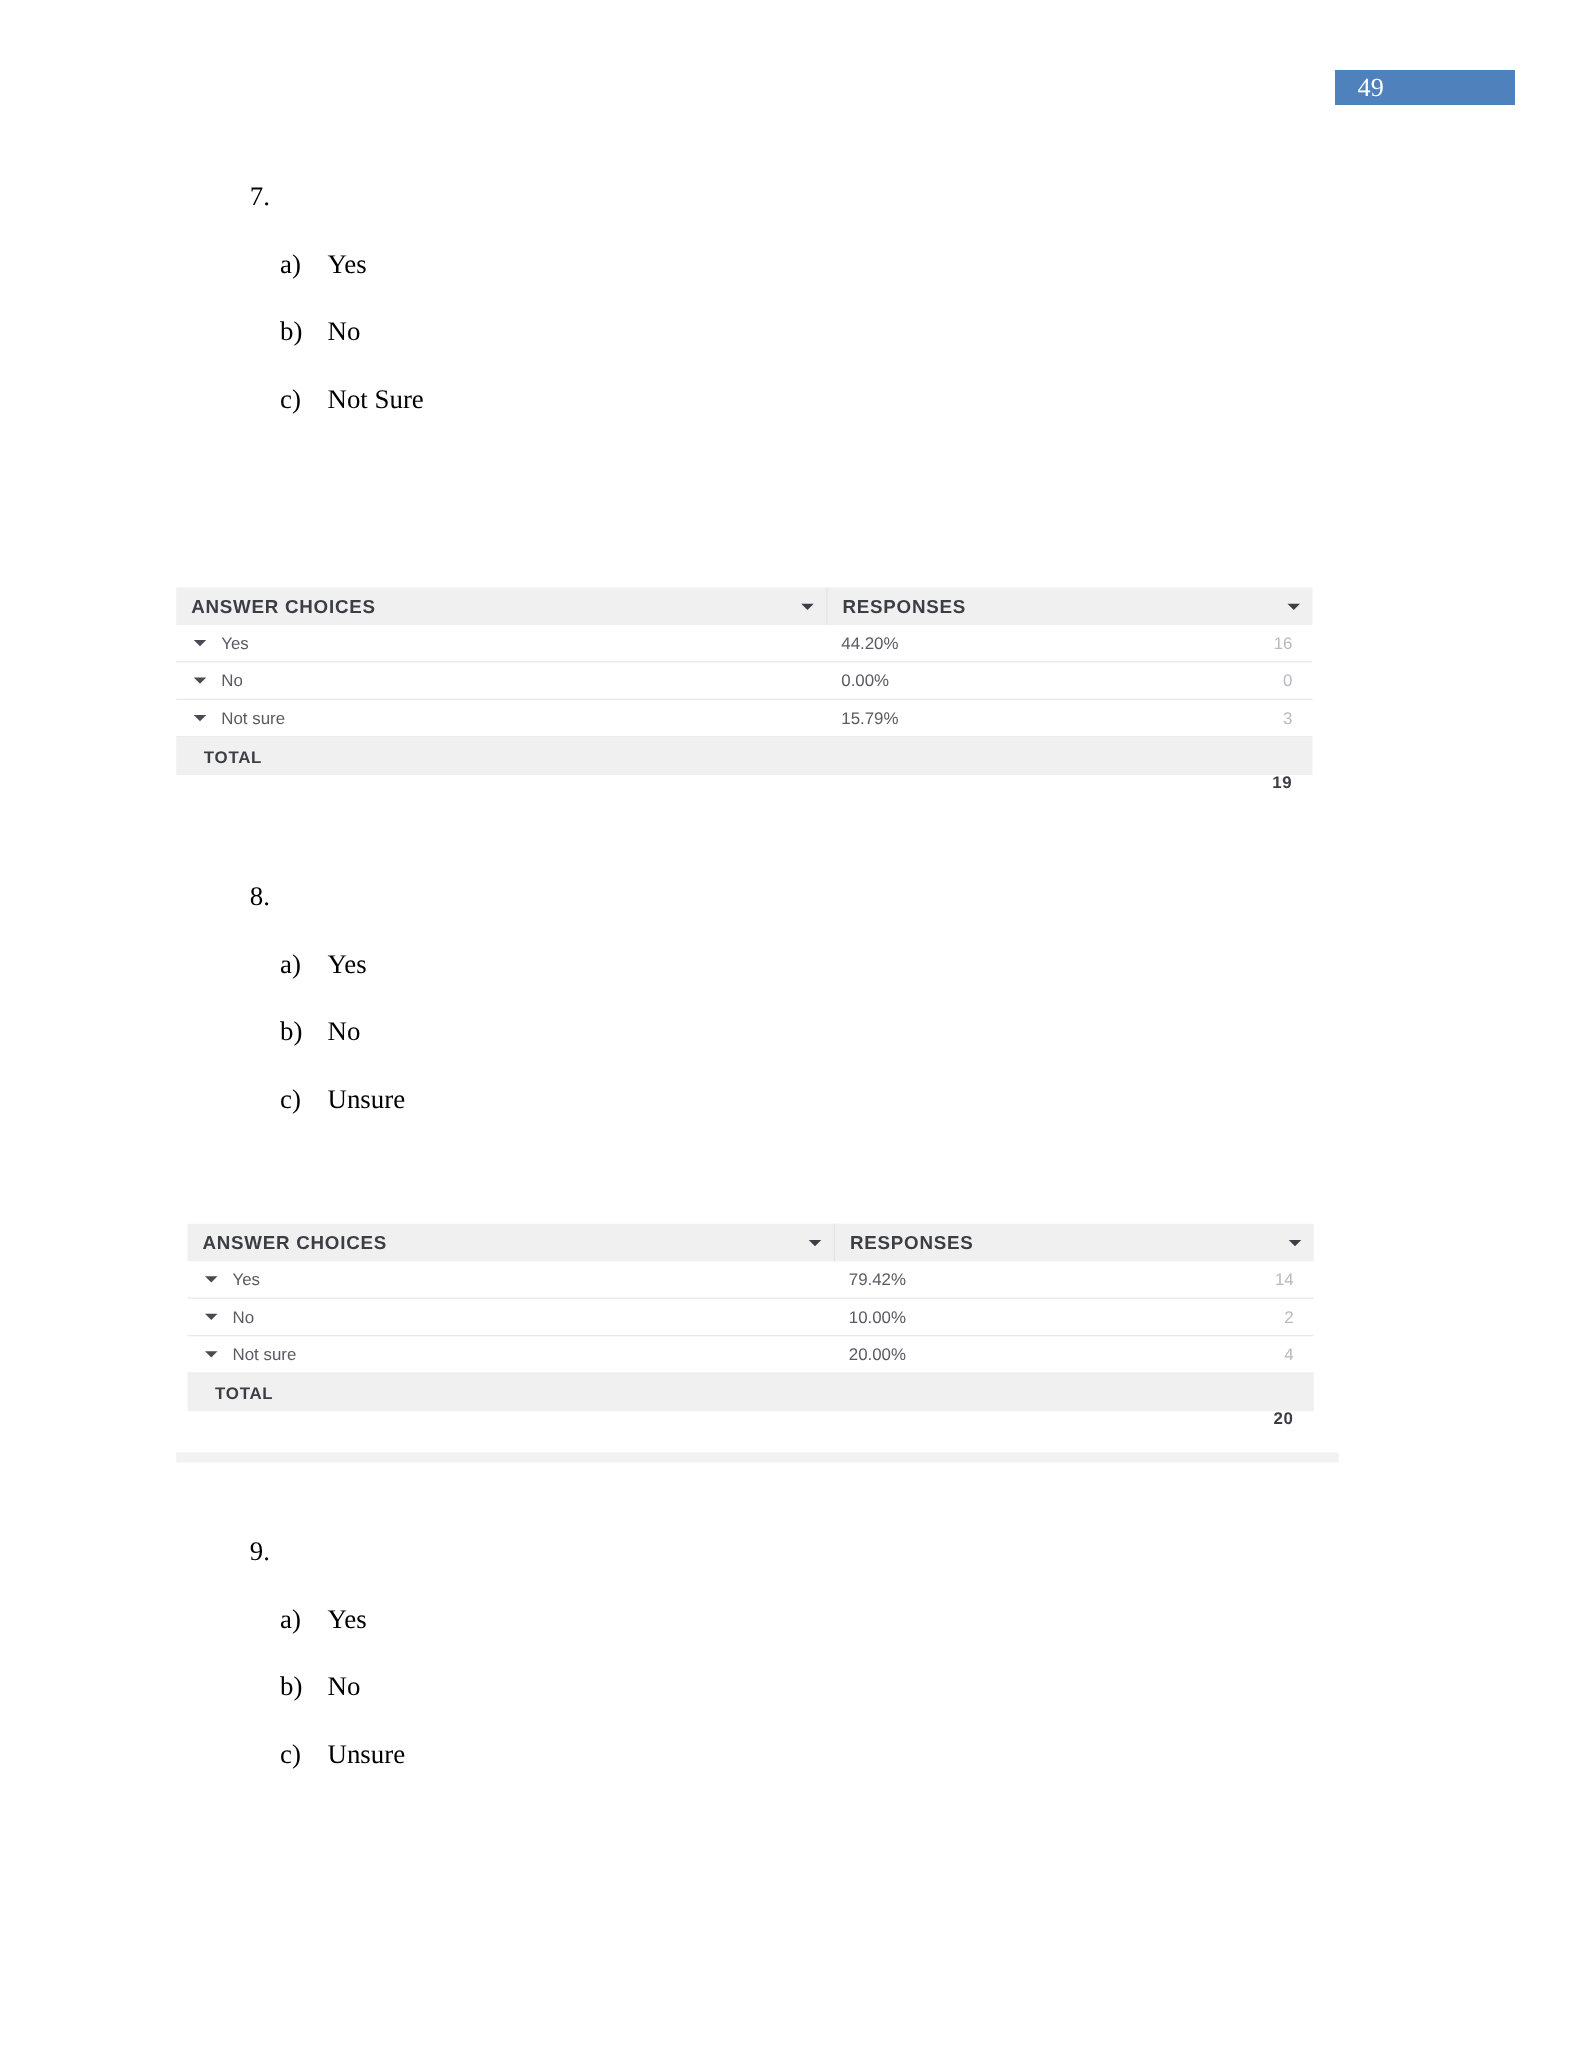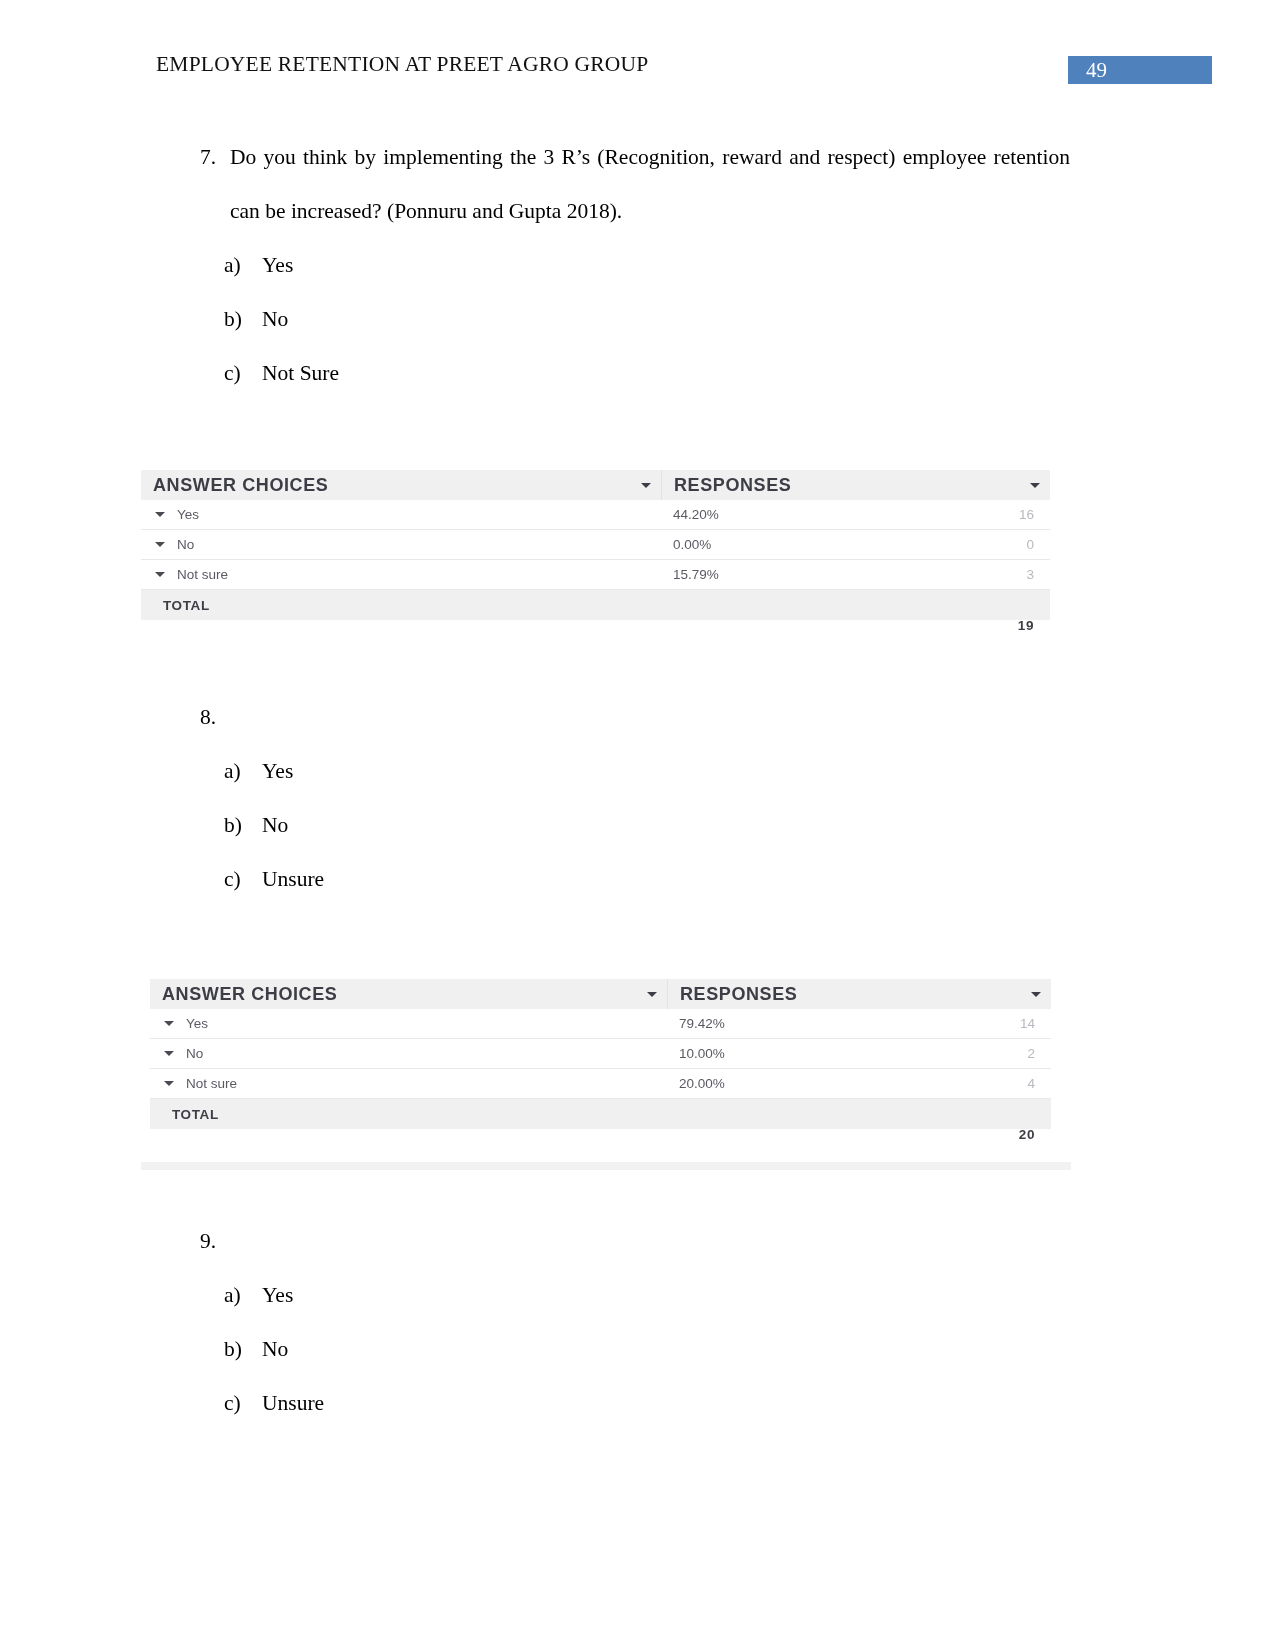--- a/index.html
+++ b/index.html
@@ -106,21 +106,21 @@
     align-items: center;
     width: 100%;
   }
   .st-head {
     background: #f0f0f0;
     height: 30px;
     color: #3d3d46;
   }
   .st-head .st-c1,
   .st-head .st-c2 {
-    font-size: 18px;
+    font-size: 15px;
     font-weight: 700;
     letter-spacing: 0.6px;
   }
   .st-c1 {
     flex: 0 0 auto;
     display: flex;
     align-items: center;
     height: 100%;
     padding-left: 12px;
   }
@@ -197,28 +197,26 @@
     background: #f2f2f2;
     height: 8px;
   }
 </style>
 </head>
 <body>
 
 <div class="page">
 
   <div class="header">
-    <div class="header-title">EMPLOYEE RETENTION AT PREET AGRO GROUP</div>
     <div class="page-badge">49</div>
   </div>
 
   <div class="qblock" style="top:130px;">
     <div class="qrow" style="padding-left:176px; padding-right:205px;">
       <div class="qnum">7.</div>
-      <div class="qtext">Do you think by implementing the 3 R’s (Recognition, reward and respect) employee retention can be increased? (Ponnuru and Gupta 2018).</div>
     </div>
 
     <div class="opt" style="padding-left:176px;">
       <div class="optlabel">a)</div>
       <div class="opttext">Yes</div>
     </div>
     <div class="opt" style="padding-left:176px;">
       <div class="optlabel">b)</div>
       <div class="opttext">No</div>
     </div>

